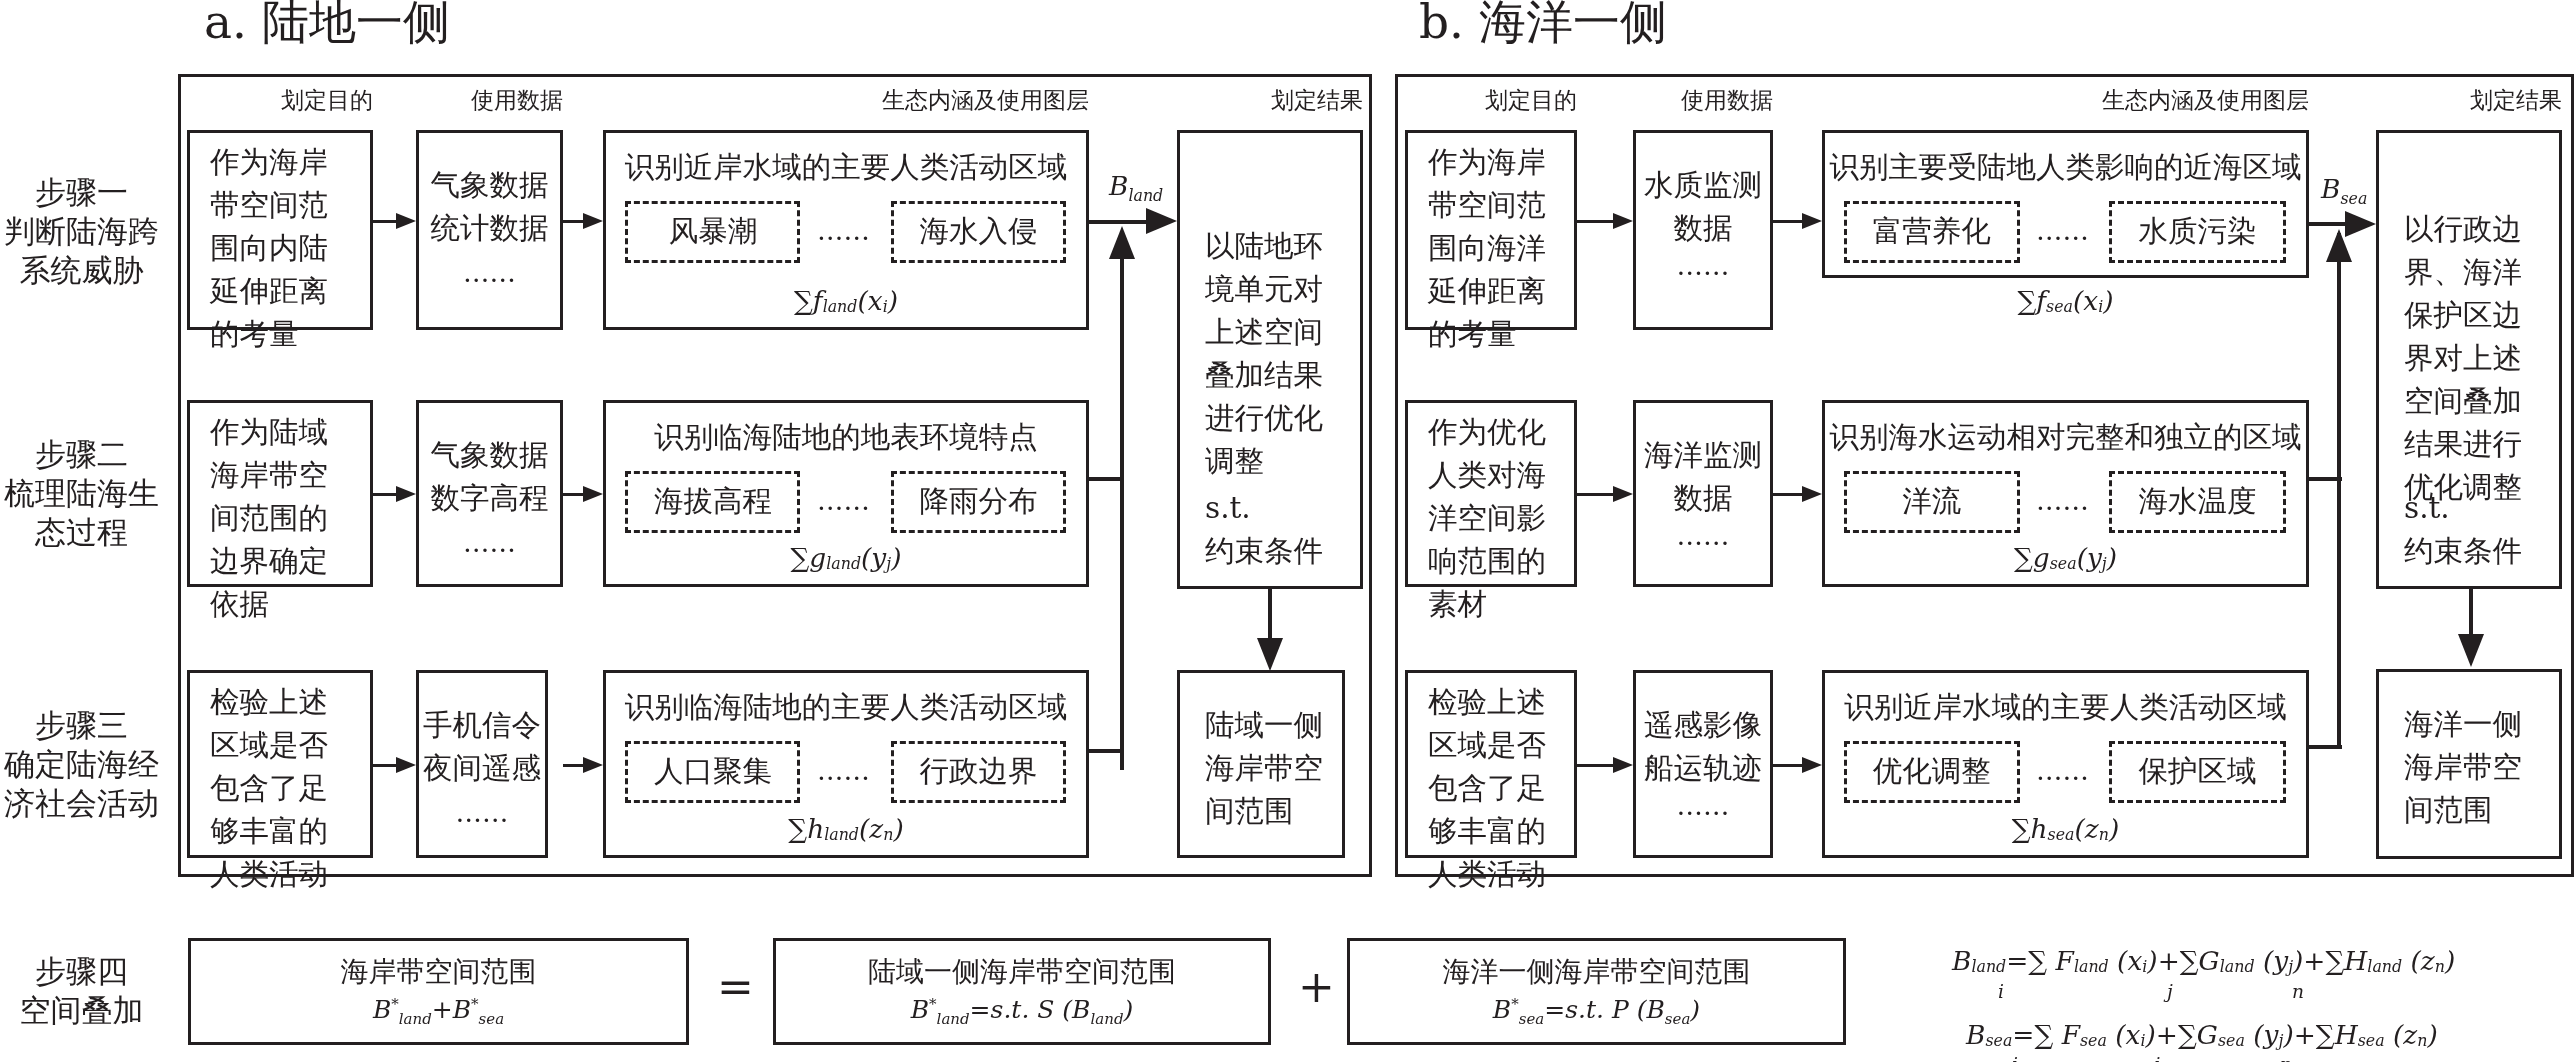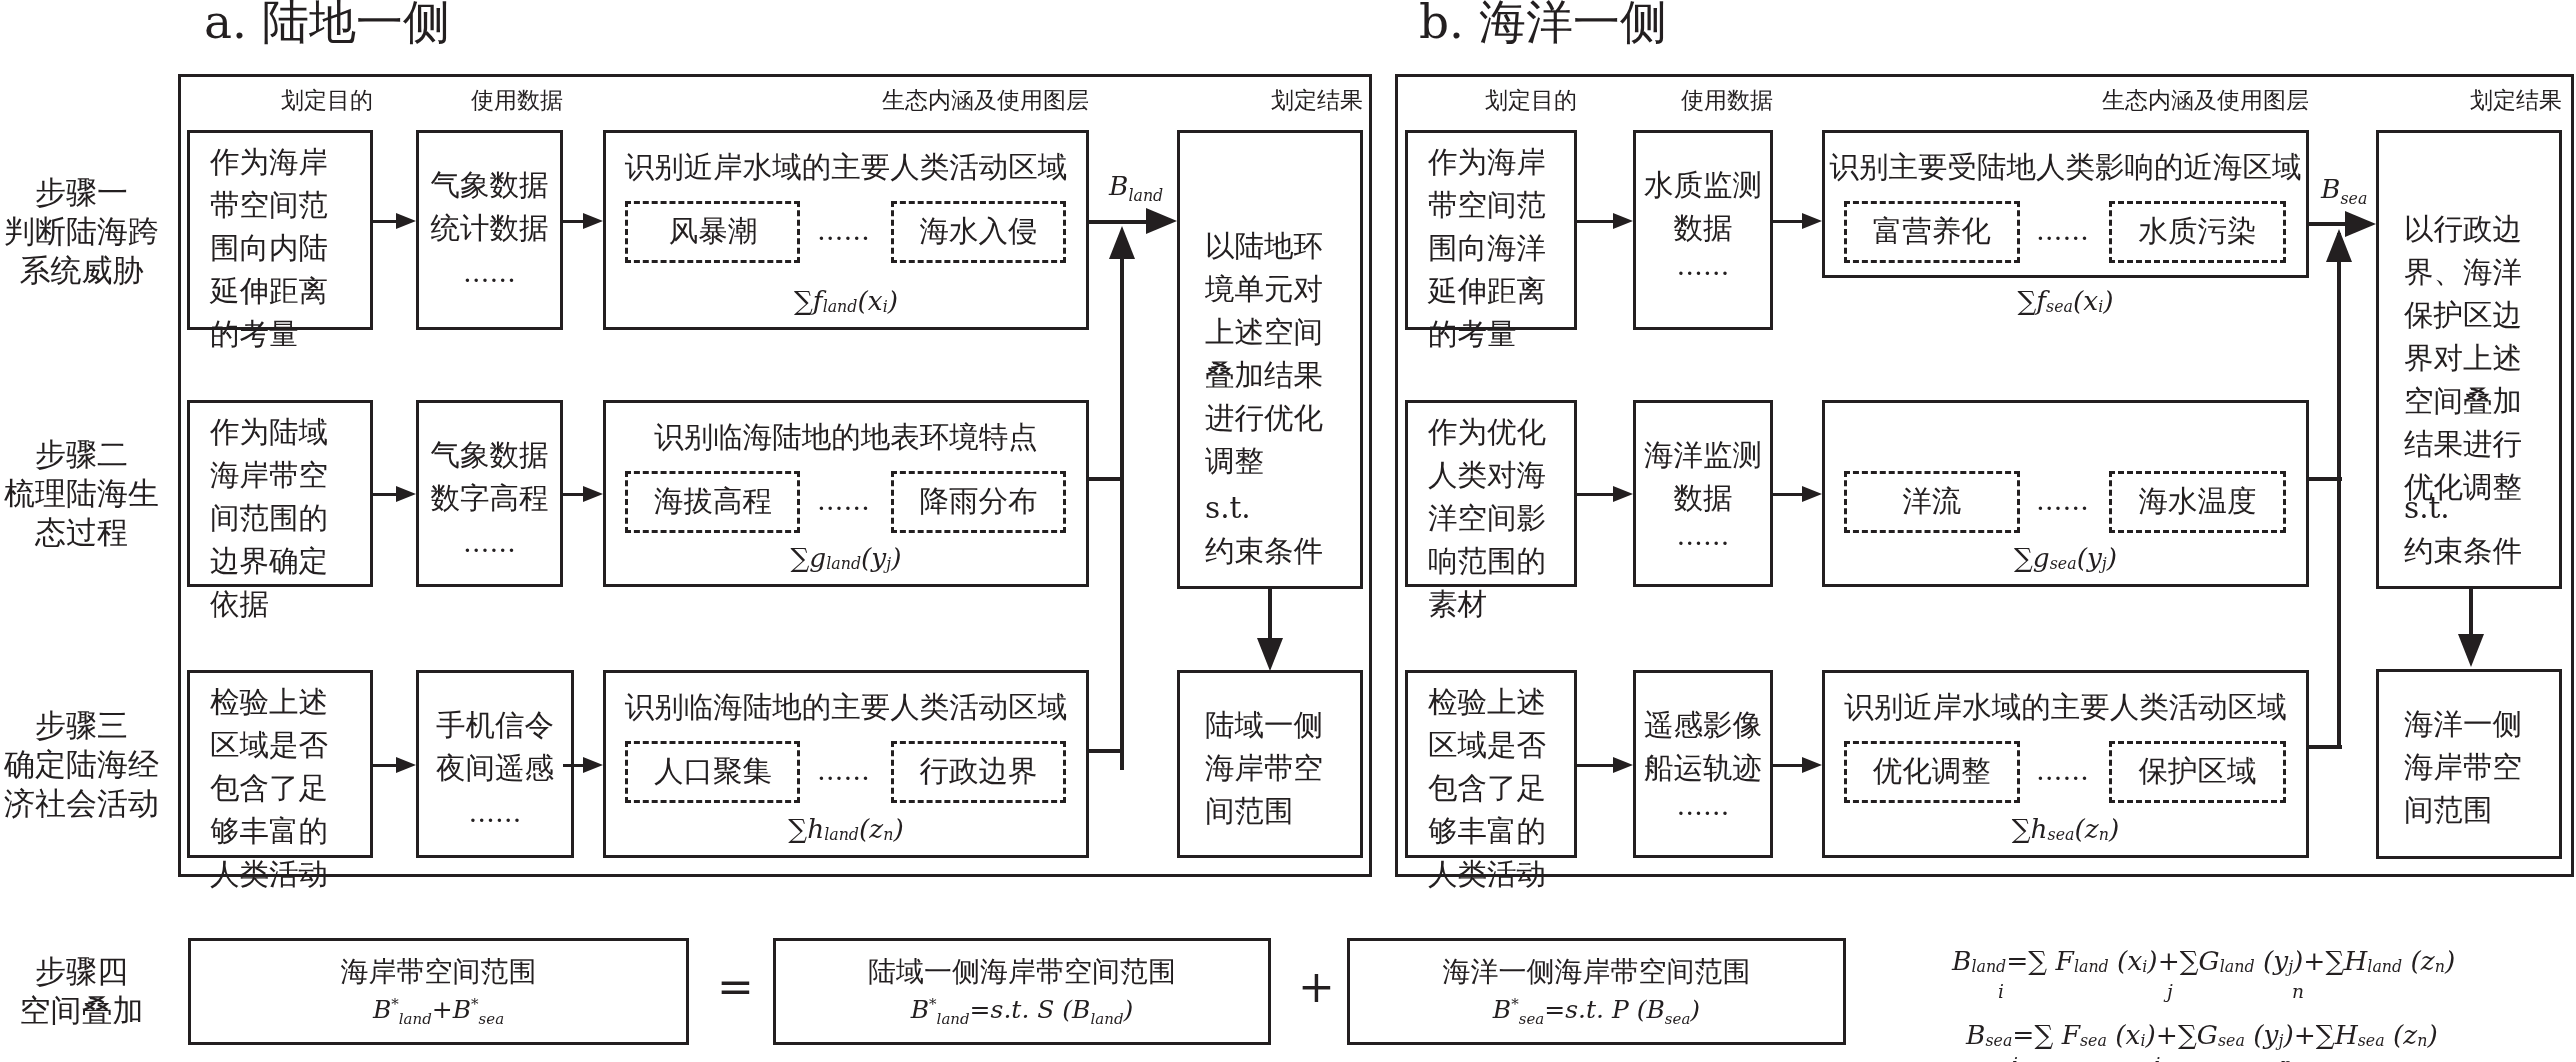--- a/index.html
+++ b/index.html
@@ -124,21 +124,21 @@
         <div class="arrR" style="left:396px;top:486px;"></div>
         <div class="hline" style="left:563px;top:493px;width:22px;height:3.1px;"></div>
         <div class="arrR" style="left:583px;top:486px;"></div>
     <div class="box c1" style="left:187px;top:670px;width:186px;height:188px;">
         <div class="vtext">检验上述
 区域是否
 包含了足
 够丰富的
 人类活动</div>
     </div>
-    <div class="box c2" style="left:416px;top:670px;width:158px;height:188px;">
+    <div class="box c2" style="left:416px;top:670px;width:132px;height:188px;">
         <div class="vtext">手机信令
 夜间遥感</div>
         <div class="ell" style="top:124px;">……</div>
     </div>
     <div class="box c3" style="left:603px;top:670px;width:486px;height:188px;">
         <div class="ttl">识别临海陆地的主要人类活动区域</div>
         <div class="dash" style="left:19.4px;top:68px;width:175px;height:62px;">
         <span>人口聚集</span>
       </div>
         <div class="mid-ell" style="left:211px;top:82px;">……</div>
@@ -184,20 +184,21 @@
 洋空间影
 响范围的
 素材</div>
     </div>
     <div class="box c2" style="left:1633px;top:400px;width:140px;height:187px;">
         <div class="vtext">海洋监测
 数据</div>
         <div class="ell" style="top:117px;">……</div>
     </div>
     <div class="box c3" style="left:1822px;top:400px;width:487px;height:187px;">
+        <div class="ttl">识别海水运动相对完整和独立的区域</div>
         <div class="dash" style="left:18.7px;top:68px;width:176px;height:62px;">
         <span>洋流</span>
       </div>
         <div class="mid-ell" style="left:211px;top:82px;">……</div>
         <div class="dash" style="left:284px;top:68px;width:177px;height:62px;">
         <span>海水温度</span>
       </div>
         <div class="sum" style="top:139px;"><span>∑</span><span>g</span><sub>sea</sub>(<span>y</span><sub>j</sub>)</div>
       </div>
     <div class="hline" style="left:1577px;top:493px;width:37px;height:3.1px;"></div>
@@ -236,21 +237,21 @@
 <div class="box res" style="left:1177px;top:130px;width:186px;height:459px;">
   <div class="vtext" style="top:92px;">以陆地环
 境单元对
 上述空间
 叠加结果
 进行优化
 调整</div>
   <div class="vtext" style="top:354px;">s.t.</div>
   <div class="vtext" style="top:397px;">约束条件</div>
 </div>
-<div class="box res" style="left:1177px;top:670px;width:186px;height:188px;">
+<div class="box res" style="left:1177px;top:670px;width:168px;height:188px;">
   <div class="vtext" style="top:31px;">陆域一侧
 海岸带空
 间范围</div>
 </div>
 
 <div class="box res" style="left:2376px;top:130px;width:186px;height:459px;">
   <div class="vtext" style="top:75px;">以行政边
 界、海洋
 保护区边
 界对上述

